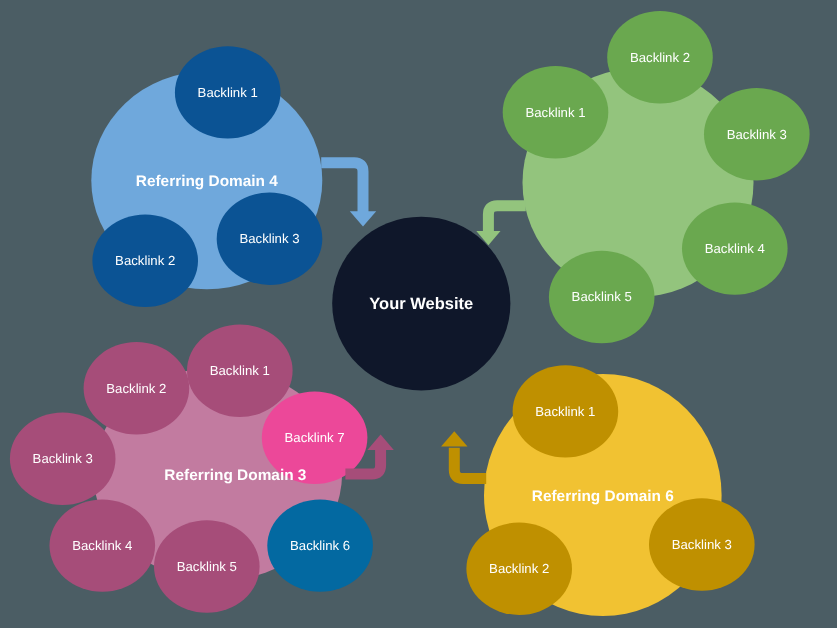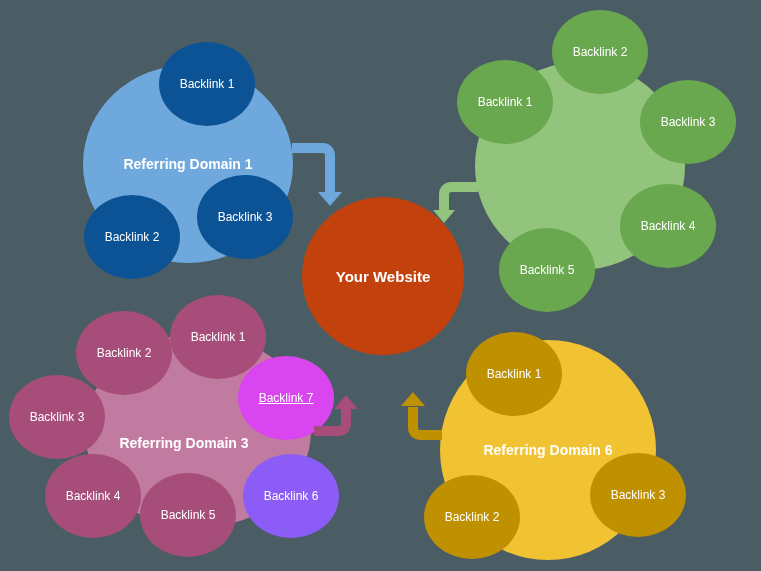--- a/index.html
+++ b/index.html
@@ -80,21 +80,21 @@
 <div class="ellipse hub" style="left: 83px; top: 65px; width: 210px; height: 198px; background: rgb(111, 168, 220);"></div>
     <div class="ellipse node" style="left: 159px; top: 42px; width: 96px; height: 84px; background: rgb(11, 83, 148);">
       <span class="node-label" style="color: rgb(255, 255, 255);">Backlink 1</span>
     </div>
     <div class="ellipse node" style="left: 84px; top: 195px; width: 96px; height: 84px; background: rgb(11, 83, 148);">
       <span class="node-label" style="color: rgb(255, 255, 255);">Backlink 2</span>
     </div>
     <div class="ellipse node" style="left: 197px; top: 175px; width: 96px; height: 84px; background: rgb(11, 83, 148);">
       <span class="node-label" style="color: rgb(255, 255, 255);">Backlink 3</span>
     </div>
-    <div class="hub-label" style="left: 188px; top: 164px; color: rgb(255, 255, 255);">Referring Domain 1</div>
+    <div class="hub-label" style="left: 188px; top: 164px; color: rgb(255, 255, 255);">Referring Domain 4</div>
     <div class="ellipse hub" style="left: 475px; top: 62px; width: 210px; height: 208px; background: rgb(147, 196, 125);"></div>
     <div class="ellipse node" style="left: 457px; top: 60px; width: 96px; height: 84px; background: rgb(106, 168, 79);">
       <span class="node-label" style="color: rgb(255, 255, 255);">Backlink 1</span>
     </div>
     <div class="ellipse node" style="left: 552px; top: 10px; width: 96px; height: 84px; background: rgb(106, 168, 79);">
       <span class="node-label" style="color: rgb(255, 255, 255);">Backlink 2</span>
     </div>
     <div class="ellipse node" style="left: 640px; top: 80px; width: 96px; height: 84px; background: rgb(106, 168, 79);">
       <span class="node-label" style="color: rgb(255, 255, 255);">Backlink 3</span>
     </div>
@@ -113,34 +113,34 @@
     </div>
     <div class="ellipse node" style="left: 9px; top: 375px; width: 96px; height: 84px; background: rgb(166, 77, 121);">
       <span class="node-label" style="color: rgb(255, 255, 255);">Backlink 3</span>
     </div>
     <div class="ellipse node" style="left: 45px; top: 454px; width: 96px; height: 84px; background: rgb(166, 77, 121);">
       <span class="node-label" style="color: rgb(255, 255, 255);">Backlink 4</span>
     </div>
     <div class="ellipse node" style="left: 140px; top: 473px; width: 96px; height: 84px; background: rgb(166, 77, 121);">
       <span class="node-label" style="color: rgb(255, 255, 255);">Backlink 5</span>
     </div>
-    <div class="ellipse node" style="left: 243px; top: 454px; width: 96px; height: 84px; background: #8b5cf6;">
+    <div class="ellipse node" style="left: 243px; top: 454px; width: 96px; height: 84px; background: #0369a1;">
       <span class="node-label" style="color: rgb(255, 255, 255);">Backlink 6</span>
     </div>
-    <div class="ellipse node" style="left: 238px; top: 356px; width: 96px; height: 84px; background: #d946ef; text-decoration: underline;">
+    <div class="ellipse node" style="left: 238px; top: 356px; width: 96px; height: 84px; background: #ec4899;">
       <span class="node-label" style="color: rgb(255, 255, 255);">Backlink 7</span>
     </div>
-    <div class="hub-label" style="left: 184px; top: 431px; color: rgb(255, 255, 255); margin-top: 12px;">Referring Domain 3</div>
+    <div class="hub-label" style="left: 214px; top: 431px; color: rgb(255, 255, 255);">Referring Domain 3</div>
     <div class="ellipse hub" style="left: 440px; top: 340px; width: 216px; height: 220px; background: rgb(241, 194, 50);"></div>
     <div class="ellipse node" style="left: 466px; top: 332px; width: 96px; height: 84px; background: rgb(191, 144, 0);">
       <span class="node-label" style="color: rgb(255, 255, 255);">Backlink 1</span>
     </div>
     <div class="ellipse node" style="left: 424px; top: 475px; width: 96px; height: 84px; background: rgb(191, 144, 0);">
       <span class="node-label" style="color: rgb(255, 255, 255);">Backlink 2</span>
     </div>
     <div class="ellipse node" style="left: 590px; top: 453px; width: 96px; height: 84px; background: rgb(191, 144, 0);">
       <span class="node-label" style="color: rgb(255, 255, 255);">Backlink 3</span>
     </div>
     <div class="hub-label" style="left: 548px; top: 450px; color: rgb(255, 255, 255);">Referring Domain 6</div>
-    <div class="ellipse center-circle" style="left: 302px; top: 197px; width: 162px; height: 158px; background: #c2410c;">
+    <div class="ellipse center-circle" style="left: 302px; top: 197px; width: 162px; height: 158px; background: #0f172a;">
       <span class="center-label" style="color: rgb(255, 255, 255);">Your Website</span>
     </div>
   </div>
 
 </body></html>

